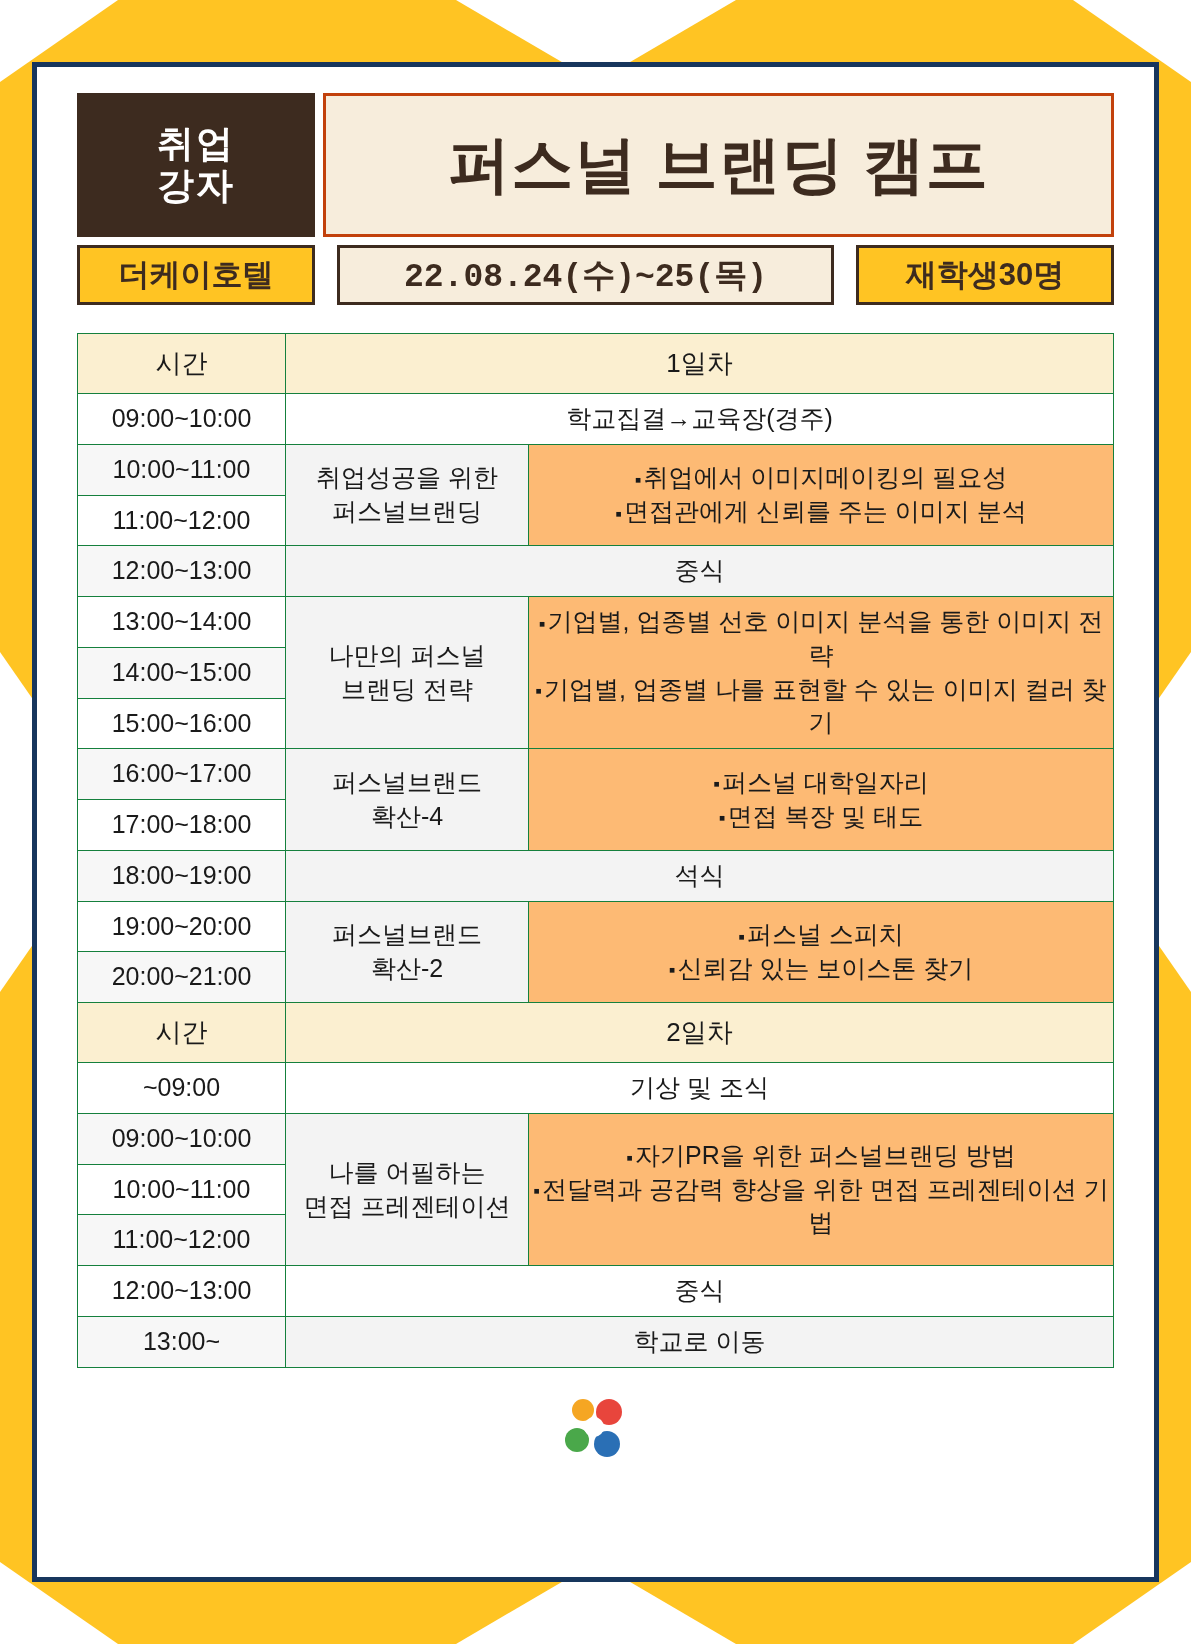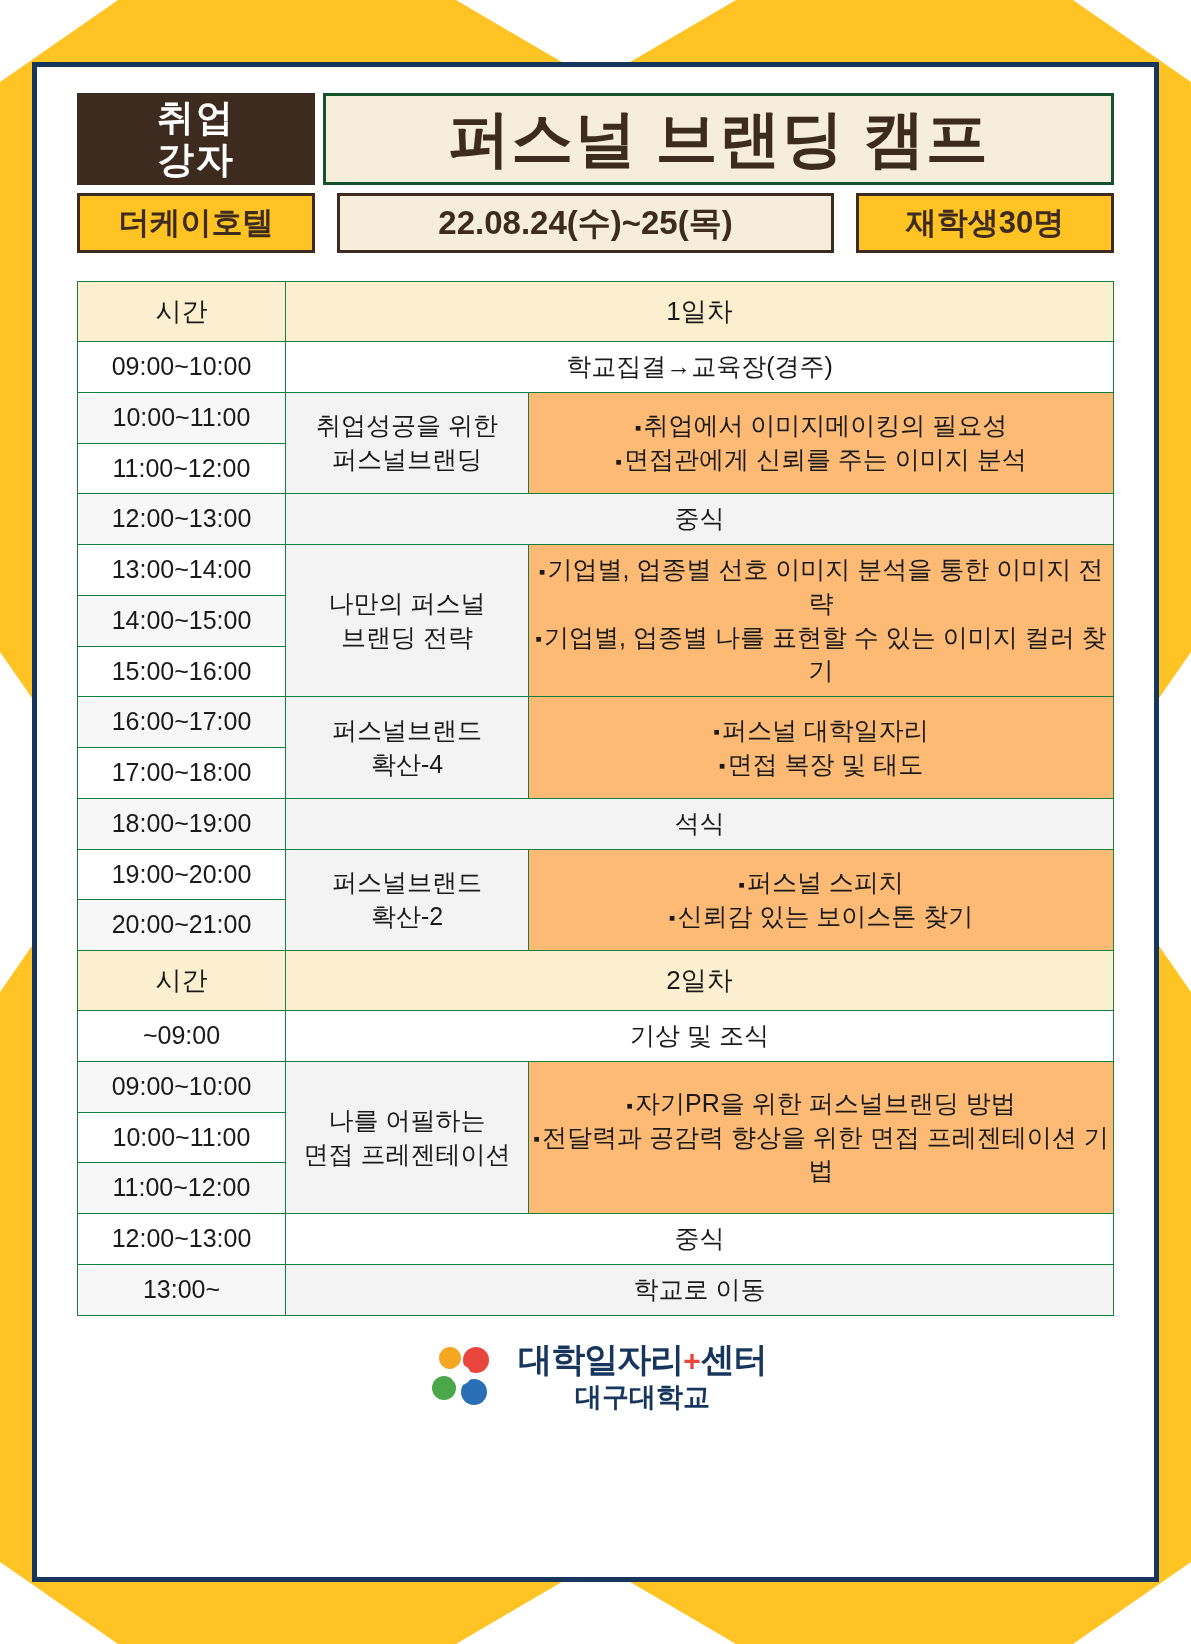--- a/index.html
+++ b/index.html
@@ -73,40 +73,40 @@
     background: #ffffff;
     border: 5px solid #17365d;
     box-sizing: border-box;
     padding: 26px 40px 0 40px;
   }
 
   
   .header-row {
     display: flex;
     align-items: stretch;
-    height: 92px;
+    height: 144px;
     gap: 8px;
   }
   .badge-dark {
     width: 238px;
     background: #3d2b1f;
     color: #ffffff;
     display: flex;
     flex-direction: column;
     align-items: center;
     justify-content: center;
     font-weight: bold;
     font-size: 37px;
     line-height: 1.14;
     letter-spacing: 2px;
   }
   .title-box {
     flex: 1;
     background: #f7eddc;
-    border: 3px solid #14532d;
+    border: 3px solid #c2410c;
     box-sizing: border-box;
     display: flex;
     align-items: center;
     justify-content: center;
     color: #3d2b1f;
     font-weight: bold;
     font-size: 62px;
     letter-spacing: 1px;
   }
 
@@ -120,21 +120,21 @@
     border: 3px solid #3d2b1f;
     box-sizing: border-box;
     display: flex;
     align-items: center;
     justify-content: center;
     color: #3d2b1f;
     font-weight: bold;
     font-size: 31px;
   }
   .sub-left { width: 238px; background: #ffc423; }
-  .sub-mid  { flex: 1; background: #f7eddc; font-size: 33px; }
+  .sub-mid  { flex: 1; background: #f7eddc; font-size: 33px; font-family: Liberation Mono, monospace; }
   .sub-right{ width: 258px; background: #ffc423; }
 
   
   table.schedule {
     margin-top: 28px;
     width: 100%;
     border-collapse: collapse;
     table-layout: fixed;
     color: #1a1a1a;
   }
@@ -363,20 +363,14 @@
   <div class="footer">
     <div class="logo-mark">
       <svg viewBox="0 0 78 78" width="78" height="78" aria-hidden="true">
         <circle cx="26" cy="20" r="11" fill="#f5a623"></circle>
         <circle cx="52" cy="22" r="13" fill="#e8453c"></circle>
         <circle cx="20" cy="50" r="12" fill="#4aa84a"></circle>
         <circle cx="50" cy="54" r="13" fill="#2a6fb5"></circle>
         <circle cx="37" cy="37" r="10" fill="#ffffff"></circle>
       </svg>
     </div>
-    <div class="logo-text">
-      <div>
-        <span class="logo-main">대학일자리</span><span class="plus-mark">+</span><span class="logo-main">센터</span>
-      </div>
-      <div class="logo-sub">대구대학교</div>
-    </div>
   </div>
 </div>
 
 </body></html>

